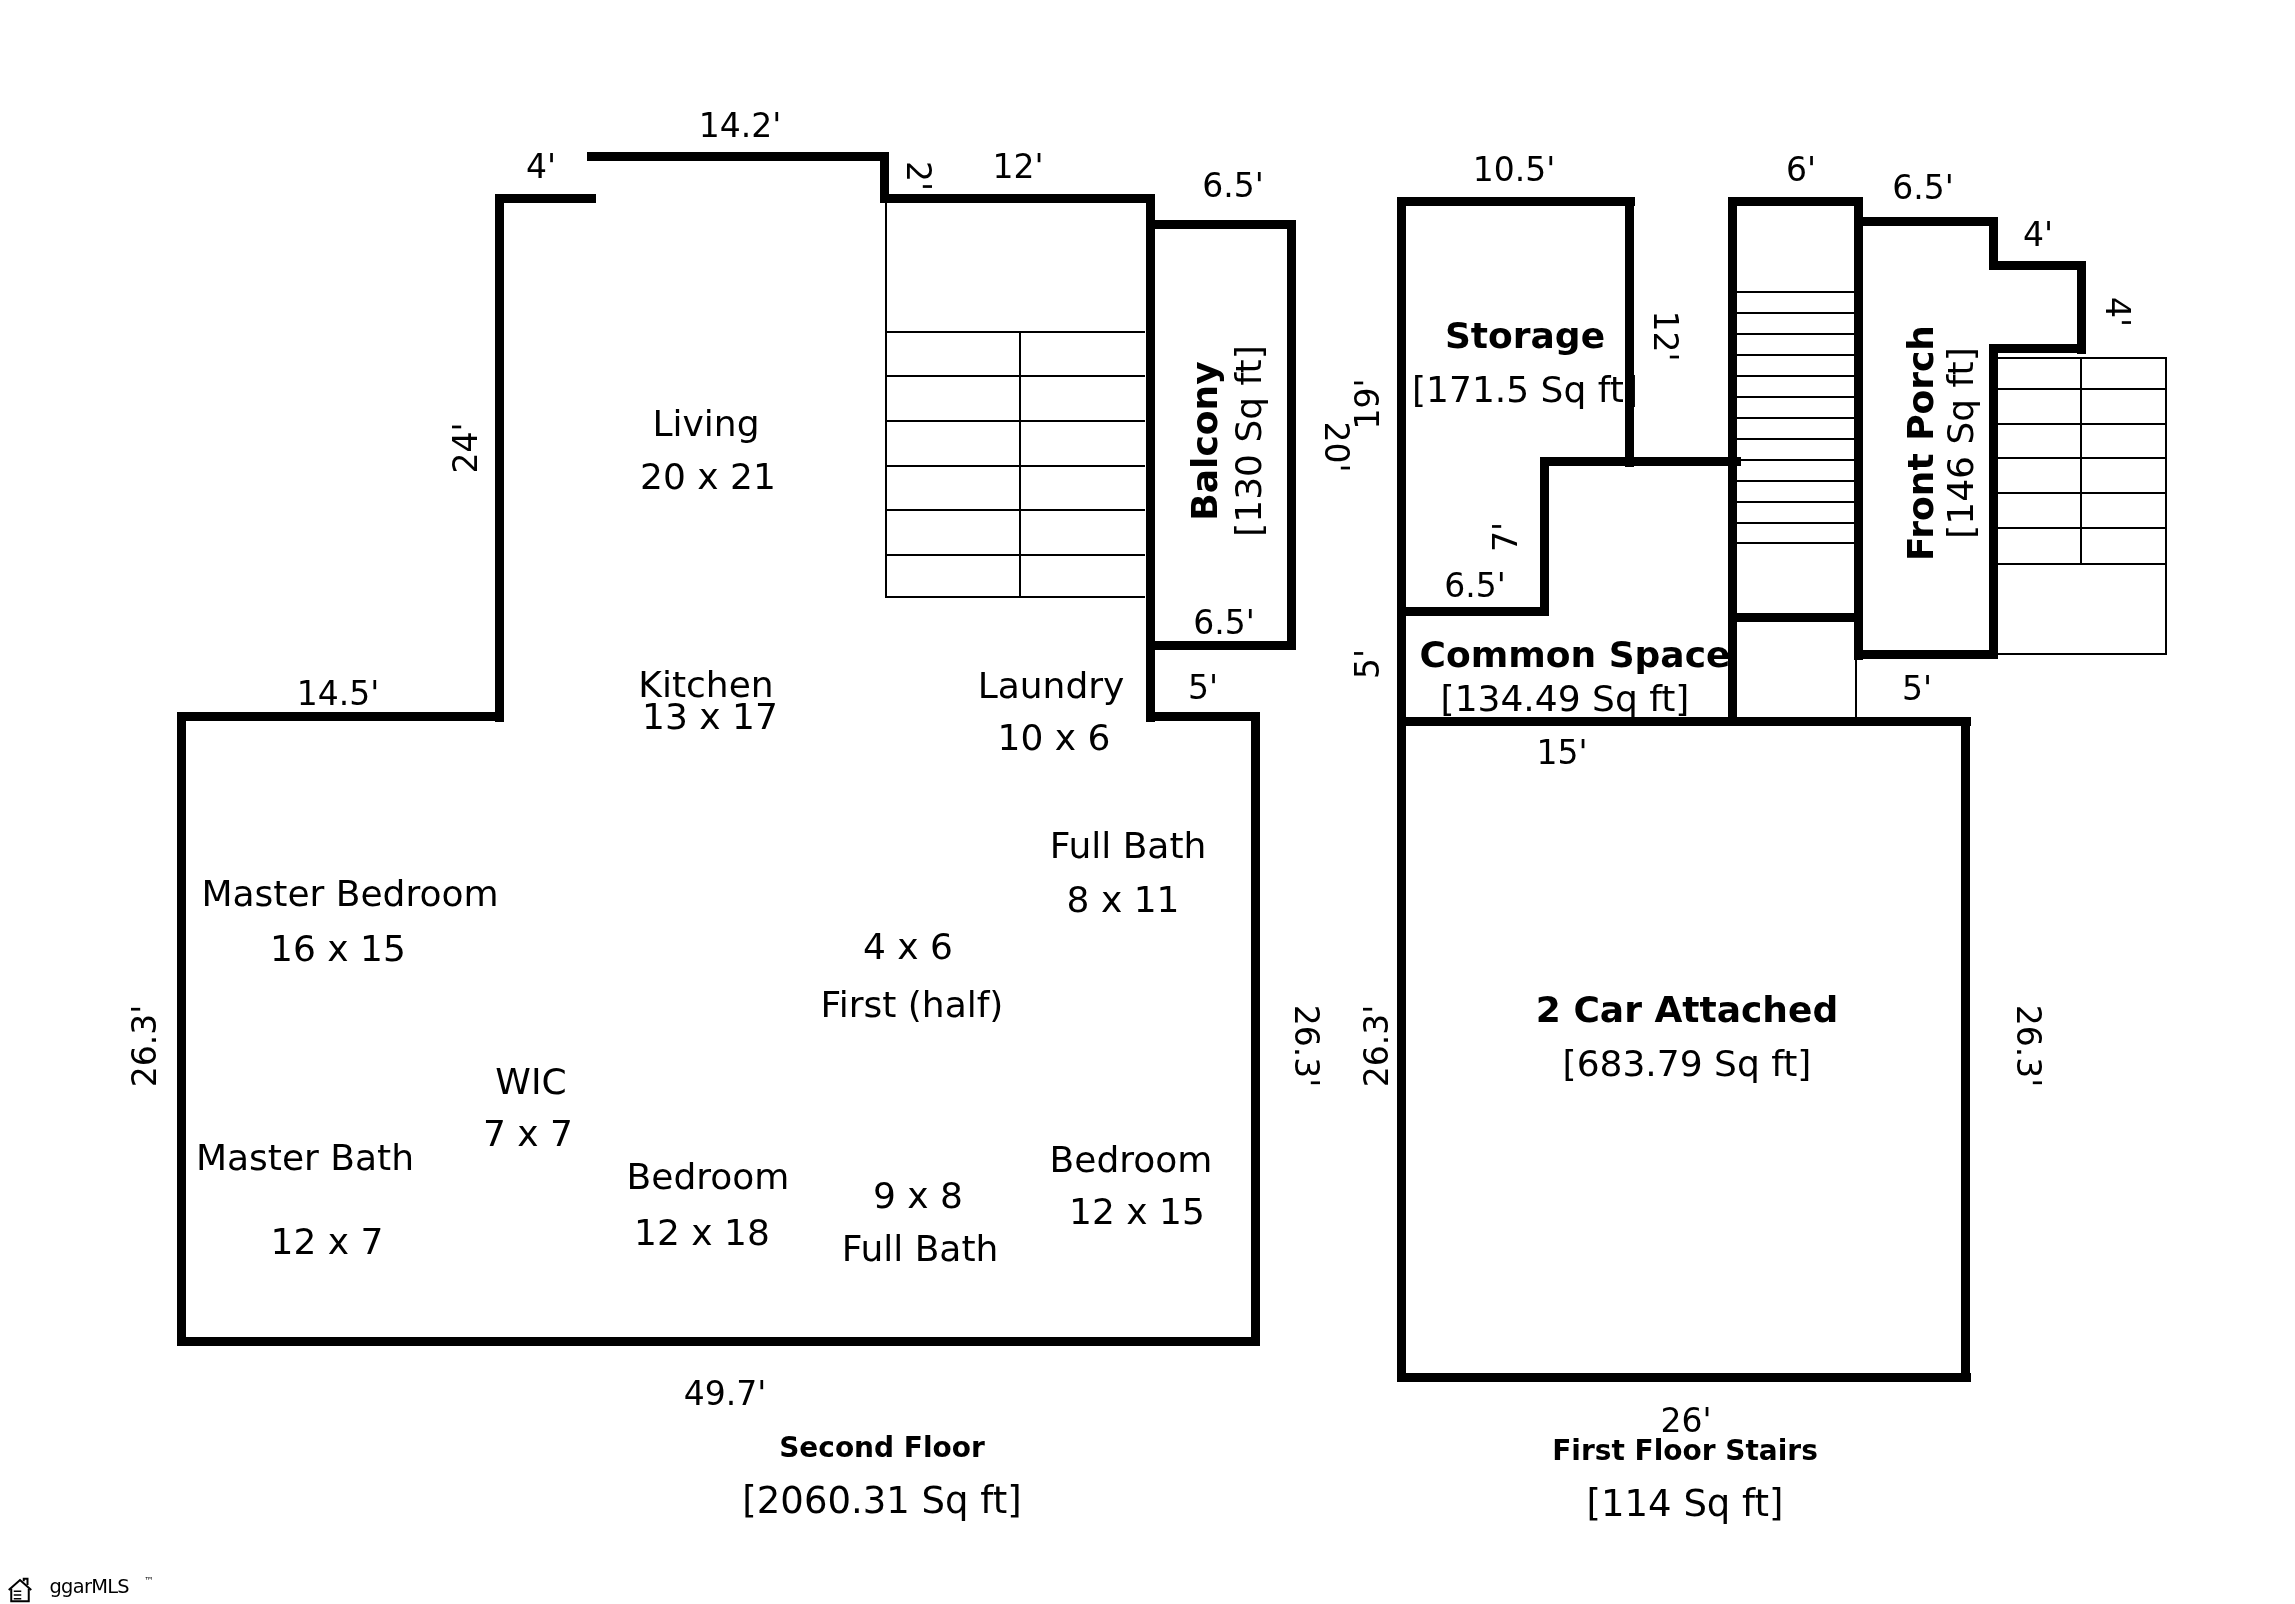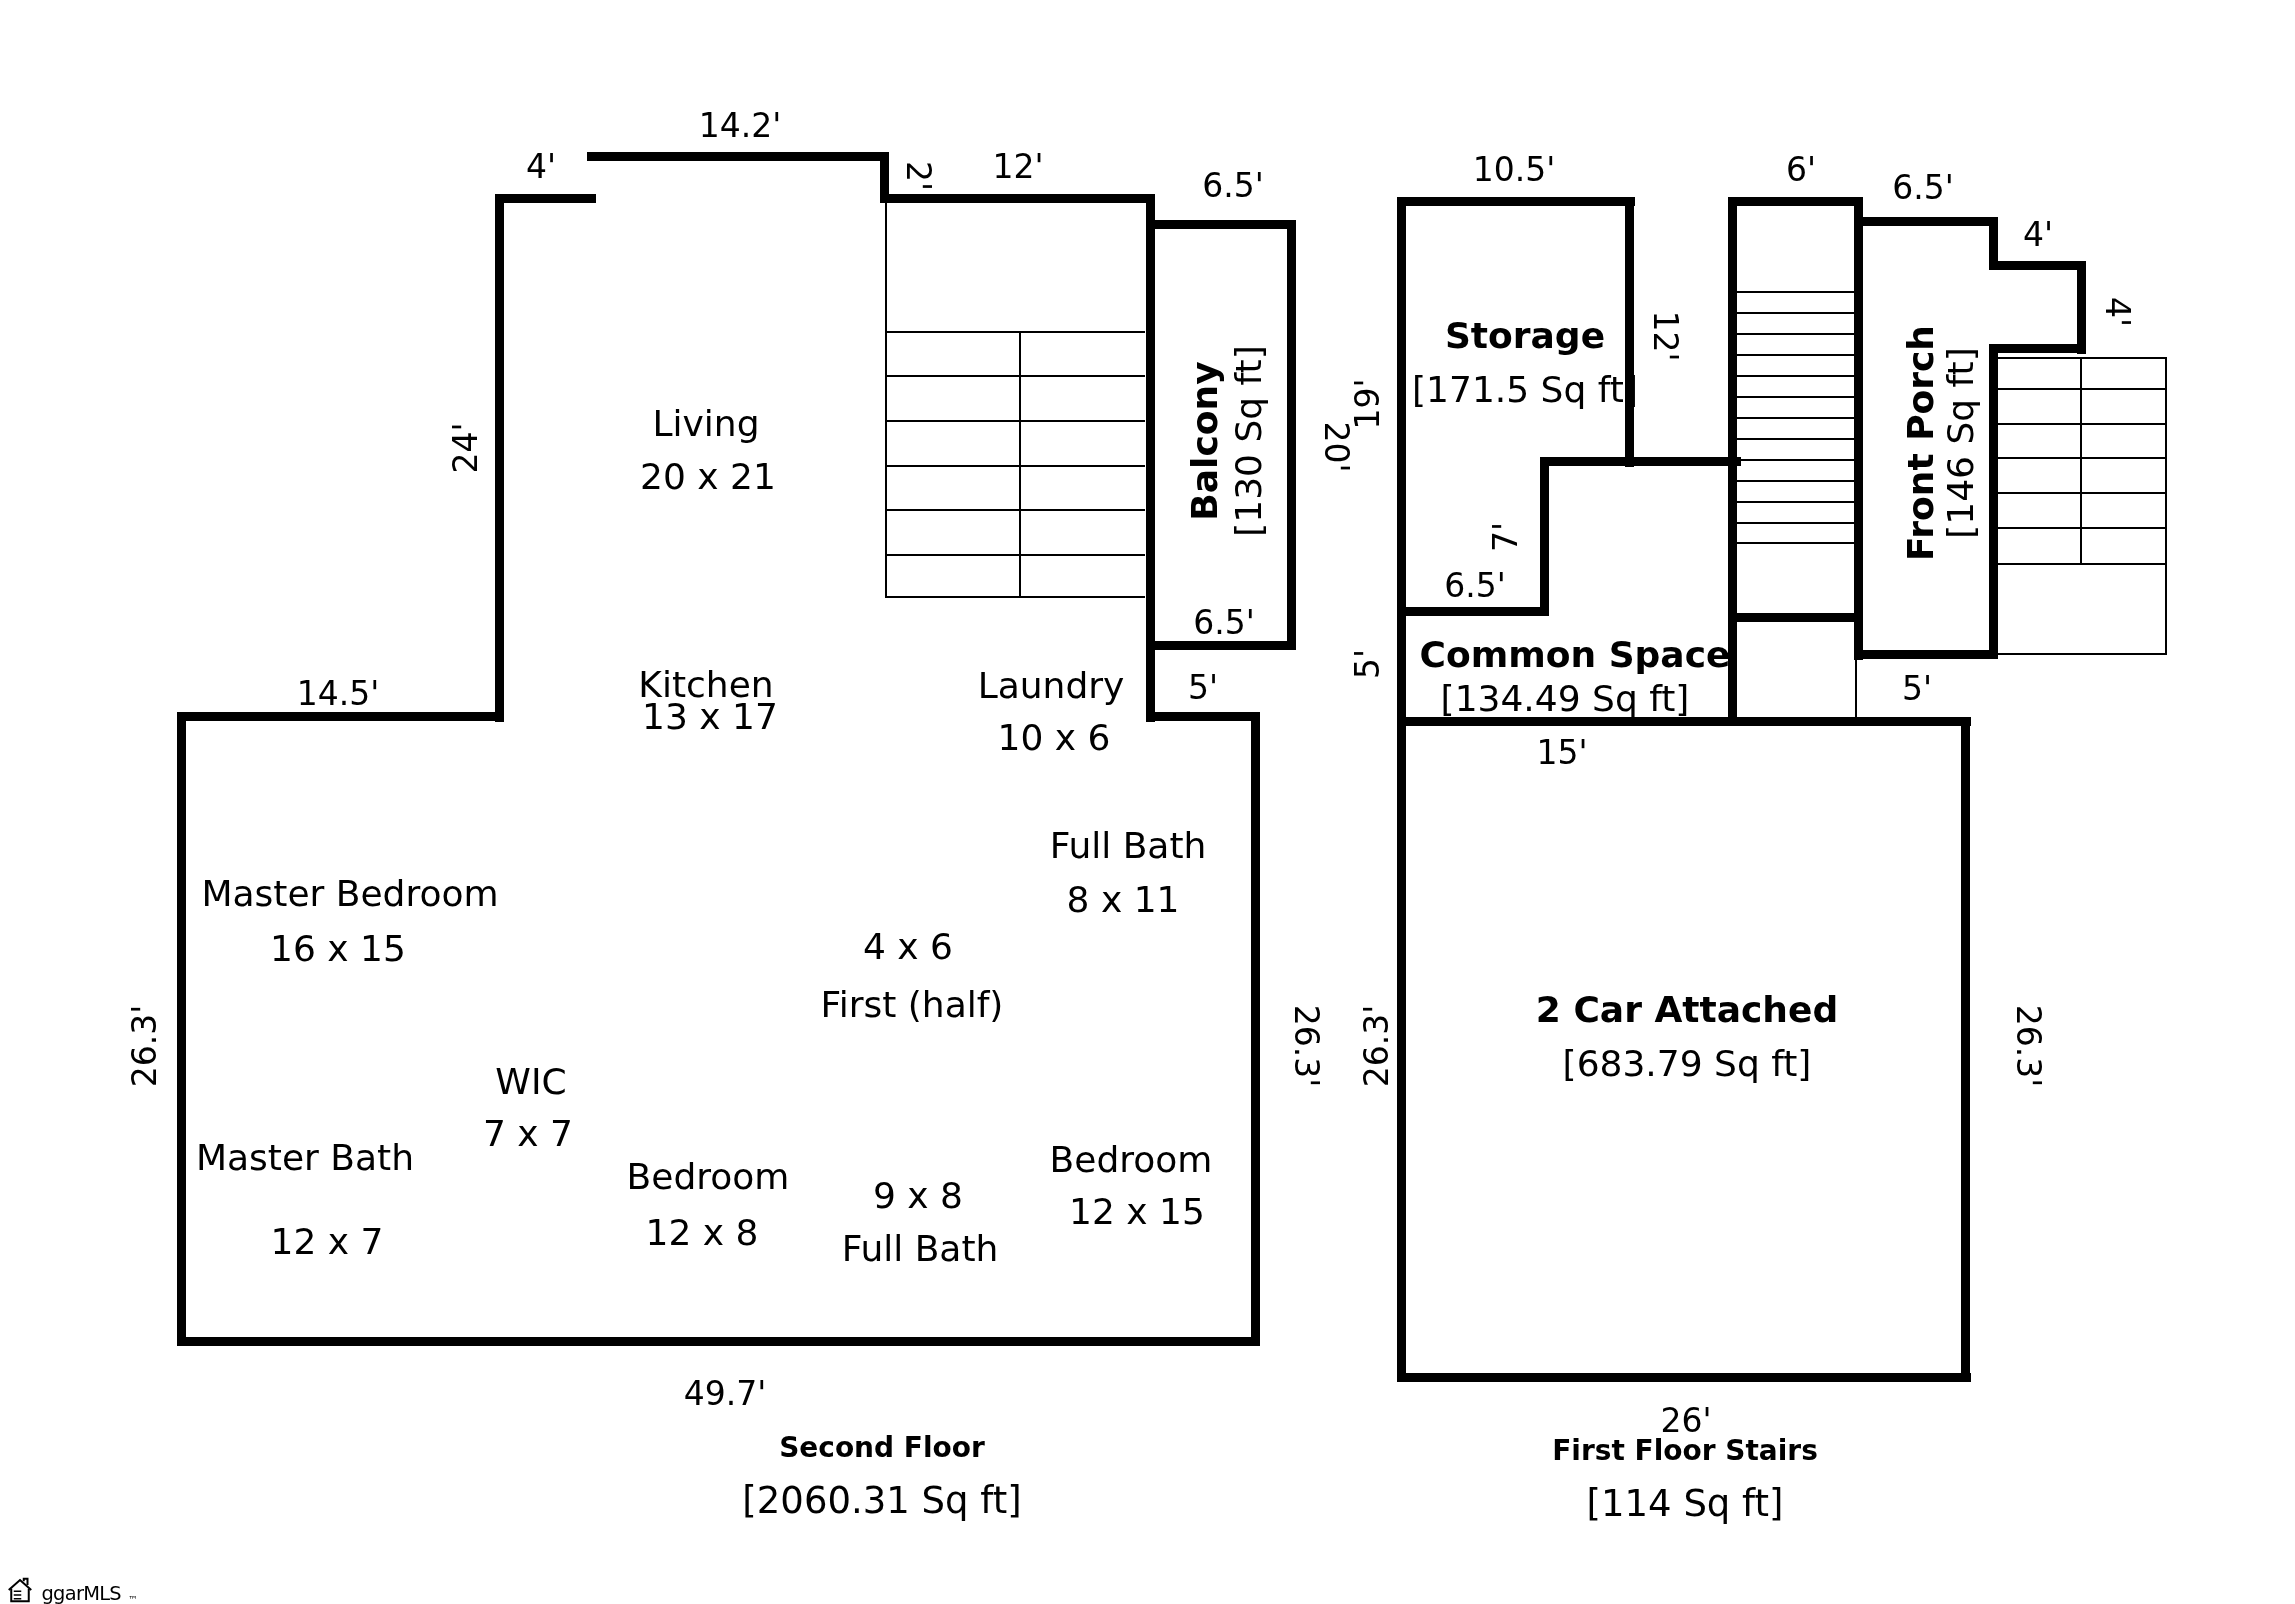--- a/index.html
+++ b/index.html
@@ -8,21 +8,21 @@
   .w{position:absolute;background:#000000}
   .t{position:absolute;background:#000000}
   .lb{position:absolute;font-size:33px;line-height:1;white-space:nowrap;
       transform:translate(-50%,-50%)}
   .rm{font-size:36px}
   .b{font-weight:bold}
   .rc{transform:translate(-50%,-50%) rotate(90deg)}
   .rcc{transform:translate(-50%,-50%) rotate(-90deg)}
   .ft{font-size:28px}
   .fs{font-size:37px}
-  .wm{position:absolute;left:4.5px;top:1575px;display:flex;align-items:flex-end;gap:7px}
+  .wm{position:absolute;left:4.5px;top:1575px;display:flex;align-items:flex-start;gap:15px}
   .wm-text{font-size:19.4px;letter-spacing:-0.7px}
   .wm-tm{font-size:9.7px;vertical-align:super}
 </style>
 </head>
 <body>
 
 <div class="plan">
 
   <section>
 
@@ -76,21 +76,21 @@
     <span class="lb rm" style="left:338px;top:949px">16 x 15</span>
     <span class="lb rm" style="left:1128px;top:846px">Full Bath</span>
     <span class="lb rm" style="left:1123px;top:900px">8 x 11</span>
     <span class="lb rm" style="left:908px;top:947px">4 x 6</span>
     <span class="lb rm" style="left:912px;top:1005px">First (half)</span>
     <span class="lb rm" style="left:531px;top:1082px">WIC</span>
     <span class="lb rm" style="left:528px;top:1134px">7 x 7</span>
     <span class="lb rm" style="left:305px;top:1158px">Master Bath</span>
     <span class="lb rm" style="left:327px;top:1242px">12 x 7</span>
     <span class="lb rm" style="left:708px;top:1177px">Bedroom</span>
-    <span class="lb rm" style="left:702px;top:1233px">12 x 8</span>
+    <span class="lb rm" style="left:702px;top:1233px">12 x 18</span>
     <span class="lb rm" style="left:918px;top:1196px">9 x 8</span>
     <span class="lb rm" style="left:920px;top:1249px">Full Bath</span>
     <span class="lb rm" style="left:1131px;top:1160px">Bedroom</span>
     <span class="lb rm" style="left:1137px;top:1212px">12 x 15</span>
     <span class="lb rm b rcc" style="left:1205px;top:441px">Balcony</span>
     <span class="lb rm rcc" style="left:1249px;top:441px">[130 Sq ft]</span>
 
     <span class="lb ft b" style="left:882px;top:1448px">Second Floor</span>
     <span class="lb fs" style="left:882px;top:1500px">[2060.31 Sq ft]</span>
   </section>

